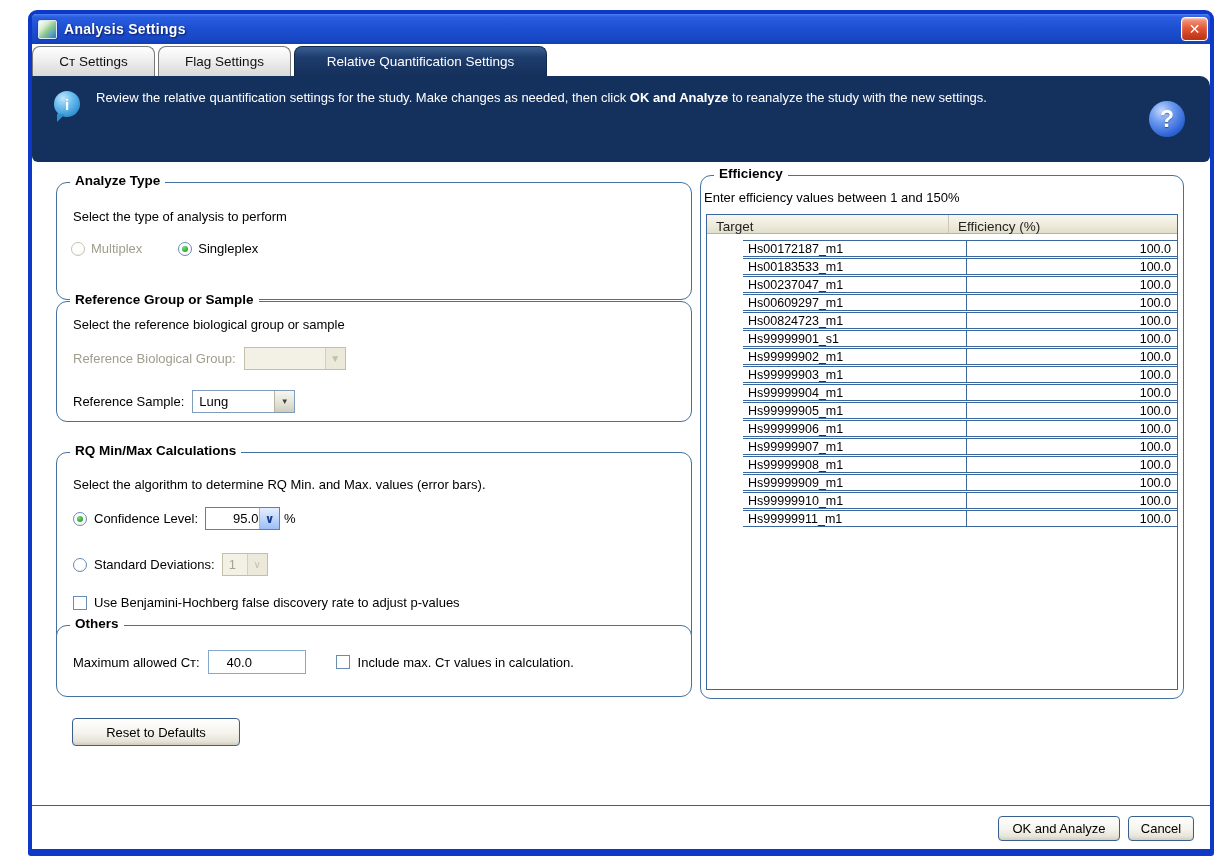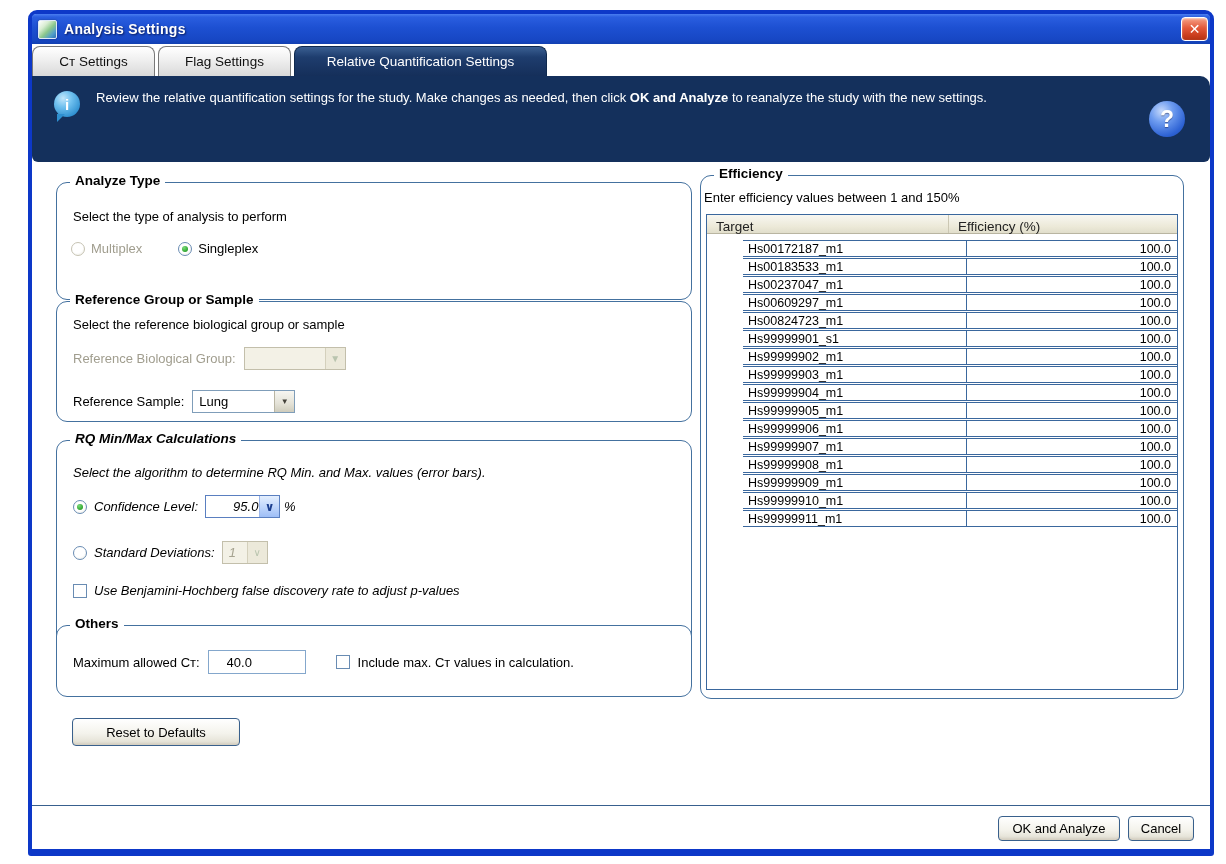--- a/index.html
+++ b/index.html
@@ -82,21 +82,21 @@
   .gbox {
     position:absolute; box-sizing:border-box; background:#fff;
     border:1.5px solid #44719f; border-radius:11px;
   }
   .gbox-title {
     position:absolute; top:-10px; left:13px; background:#fff; padding:0 5px;
     font-weight:bold; font-size:13.5px; color:#000; white-space:nowrap;
   }
   #box-analysis  { left:24px;  top:168px; width:636px; height:118px; }
   #box-reference { left:24px;  top:287px; width:636px; height:121px; }
-  #box-rq        { left:24px;  top:426px; width:636px; height:208px;font-style:italic; }
+  #box-rq        { left:24px;  top:438px; width:636px; height:208px; }
   #box-others    { left:24px;  top:611px; width:636px; height:72px;  }
   #box-eff       { left:668px; top:161px; width:484px; height:524px;padding-left:27px; }
   .desc { position:absolute; left:16px; font-size:13px; color:#000; white-space:nowrap; }
   .row  { position:absolute; display:flex; align-items:center; }
   .lbl  { font-size:13px; white-space:nowrap; }
   .dis  { color:#a09d8e !important; }
   
   .radio {
     width:14px; height:14px; box-sizing:border-box; border-radius:50%;
     border:1px solid #698cb3; background:radial-gradient(circle at 40% 32%,#ffffff 55%,#e9e8df 100%);

